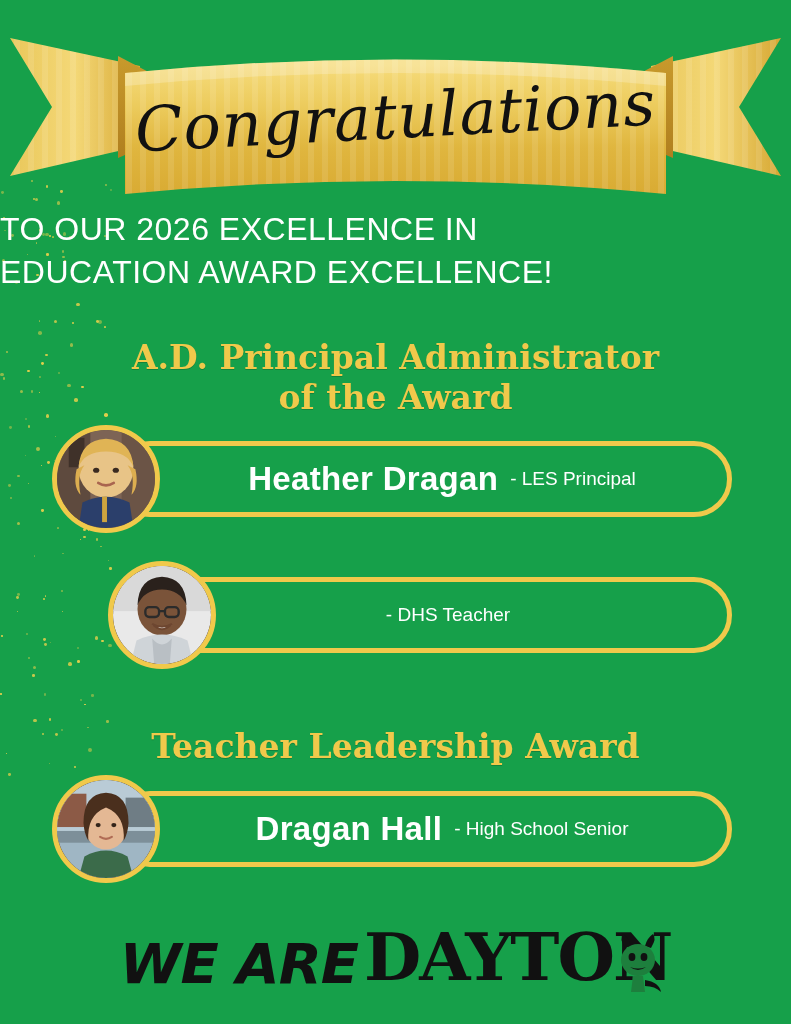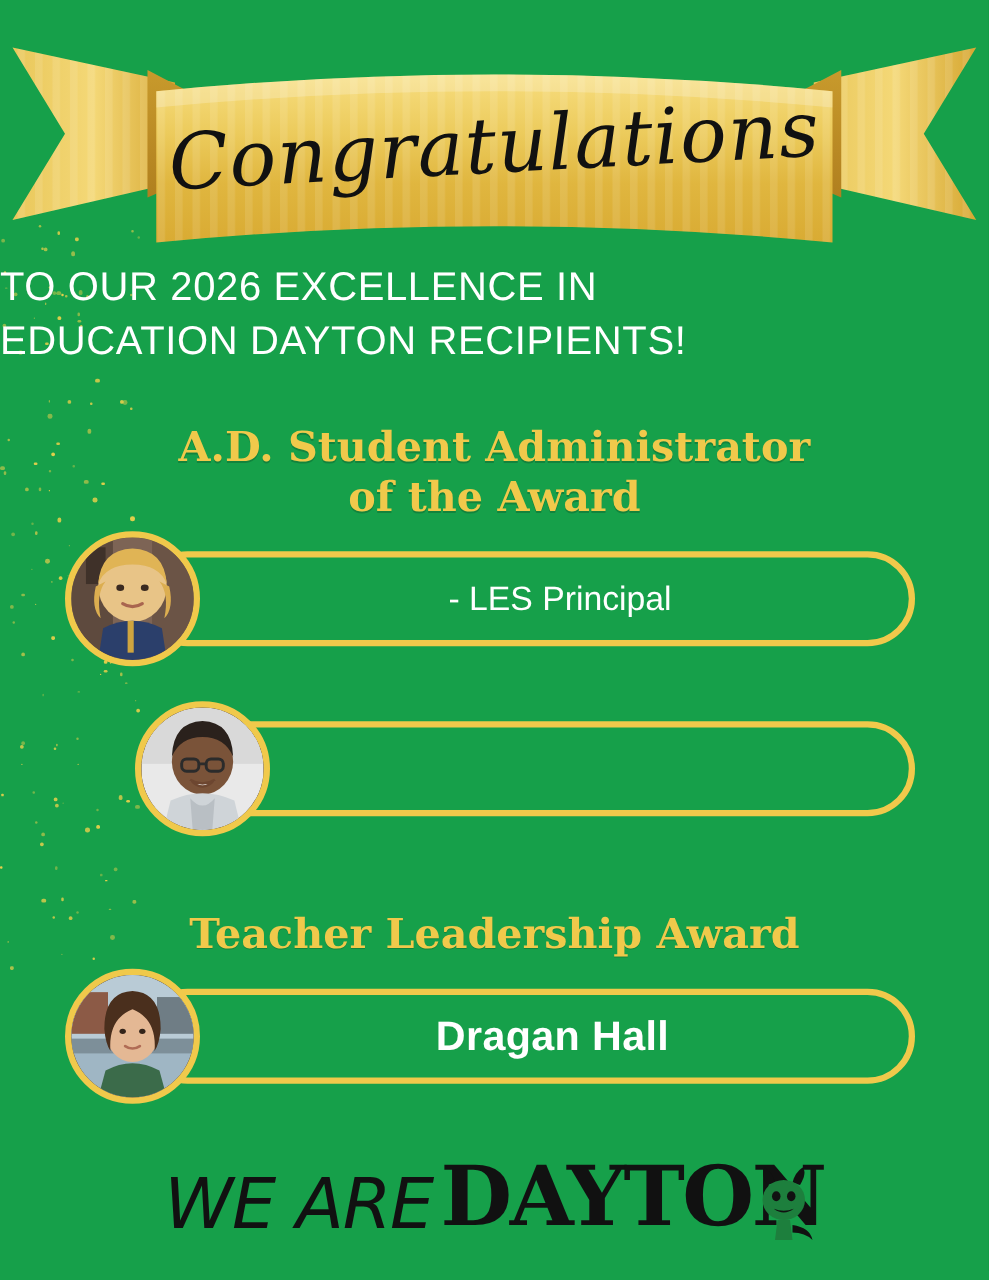--- a/index.html
+++ b/index.html
@@ -115,21 +115,21 @@
     padding-right: 18px;
   }
   .pill .name {
     color: #ffffff;
     font-size: 33px;
     font-weight: bold;
     letter-spacing: .3px;
   }
   .pill .role {
     color: #ffffff;
-    font-size: 27px;
+    font-size: 19px;
     font-weight: normal;
     margin-left: 12px;
     white-space: nowrap;
   }
 
   .avatar {
     position: absolute;
     left: 52px;
     top: 2px;
     width: 108px;
@@ -151,21 +151,21 @@
   
   .footer {
     position: absolute;
     left: 0;
     bottom: 28px;
     width: 791px;
     text-align: center;
   }
   .footer .we-are {
     font-family: "DejaVu Sans", sans-serif;
-    font-weight: normal;
+    font-weight: bold;
     font-style: italic;
     font-size: 56px;
     color: #111;
     letter-spacing: -1px;
   }
   .footer .dayton {
     font-family: "DejaVu Serif", serif;
     font-weight: bold;
     font-size: 66px;
     color: #111;
@@ -361,30 +361,31 @@
 
       <path d="M125,55 Q395,28 666,55 L666,176 Q395,150 125,176 Z" fill="url(#goldMain)"></path>
       <path d="M125,55 Q395,28 666,55 L666,176 Q395,150 125,176 Z" fill="url(#stripes)"></path>
       <path d="M125,55 Q395,28 666,55 L666,68 Q395,42 125,68 Z" fill="#ffffff" opacity="0.22"></path>
     </svg>
     <div class="banner-script">Congratulations</div>
   </div>
 
   <div class="headline">
     <div>TO OUR 2026 EXCELLENCE IN</div>
-    <div>EDUCATION DAYTON RECIPIENTS!</div>
+    <div>EDUCATION AWARD EXCELLENCE!</div>
   </div>
 
   <div class="award" style="top:338px">
     <div class="award-title">
-      <span>A.D. Student Administrator</span>
+      <span>A.D. Principal Administrator</span>
       <span class="l2">of the Award</span>
     </div>
     <div class="pill-row">
       <div class="pill">
+        <span class="name">Heather Dragan</span>
         <span class="role">- LES Principal</span>
       </div>
       <div class="avatar">
         <div class="photo">
           <svg viewBox="0 0 100 100" preserveAspectRatio="xMidYMid slice">
             <rect width="100" height="100" fill="#7d6455"></rect>
             <rect x="0" y="0" width="34" height="100" fill="#5e4a3e"></rect>
             <rect x="66" y="0" width="34" height="100" fill="#6b5446"></rect>
             <rect x="12" y="8" width="16" height="30" fill="#3f3129"></rect>
             <ellipse cx="50" cy="40" rx="28" ry="29" fill="#e8c487"></ellipse>
@@ -398,20 +399,21 @@
             <rect x="46" y="68" width="5" height="26" fill="#cfa53f"></rect>
           </svg>
         </div>
       </div>
     </div>
   </div>
 
   <div class="award" style="top:553px">
     <div class="pill-row">
       <div class="pill">
+        <span class="role">- DHS Teacher</span>
       </div>
       <div class="avatar" style="left:108px">
         <div class="photo">
           <svg viewBox="0 0 100 100" preserveAspectRatio="xMidYMid slice">
             <rect width="100" height="100" fill="#e9e9e9"></rect>
             <rect x="0" y="0" width="100" height="46" fill="#d9d9d9"></rect>
             <ellipse cx="50" cy="44" rx="25" ry="27" fill="#7a5339"></ellipse>
             <path d="M25 40 Q26 12 50 11 Q74 12 75 40 Q68 24 50 24 Q32 24 25 40 Z" fill="#2a211c"></path>
             <rect x="33" y="42" width="14" height="10" rx="4" fill="none" stroke="#2b2b2b" stroke-width="2.4"></rect>
             <rect x="53" y="42" width="14" height="10" rx="4" fill="none" stroke="#2b2b2b" stroke-width="2.4"></rect>
@@ -426,20 +428,21 @@
     </div>
   </div>
 
   <div class="award" style="top:727px">
     <div class="award-title">
       <span>Teacher Leadership Award</span>
     </div>
     <div class="pill-row">
       <div class="pill">
         <span class="name">Dragan Hall</span>
+        <span class="role">- High School Senior</span>
       </div>
       <div class="avatar" style="left:52px">
         <div class="photo">
           <svg viewBox="0 0 100 100" preserveAspectRatio="xMidYMid slice">
             <rect width="100" height="100" fill="#9fb6c4"></rect>
             <rect x="0" y="0" width="100" height="52" fill="#b9cbd6"></rect>
             <rect x="0" y="14" width="30" height="34" fill="#8c5a46"></rect>
             <rect x="70" y="18" width="30" height="30" fill="#6f7d85"></rect>
             <rect x="0" y="52" width="100" height="12" fill="#7d8f99"></rect>
             <ellipse cx="50" cy="46" rx="22" ry="25" fill="#e4b894"></ellipse>

